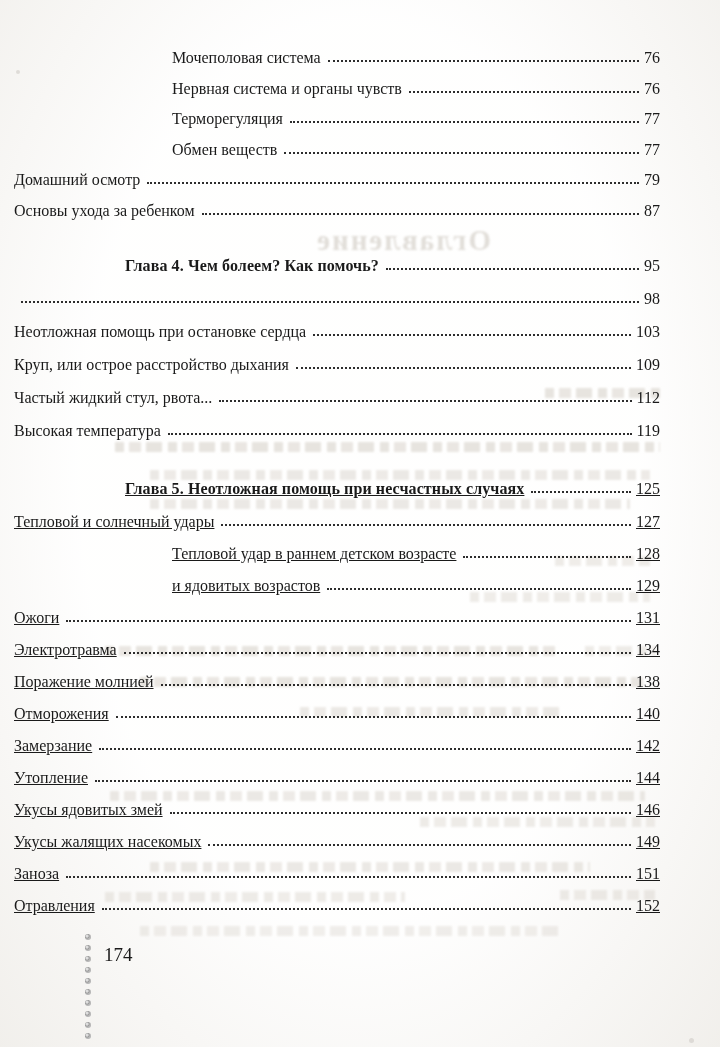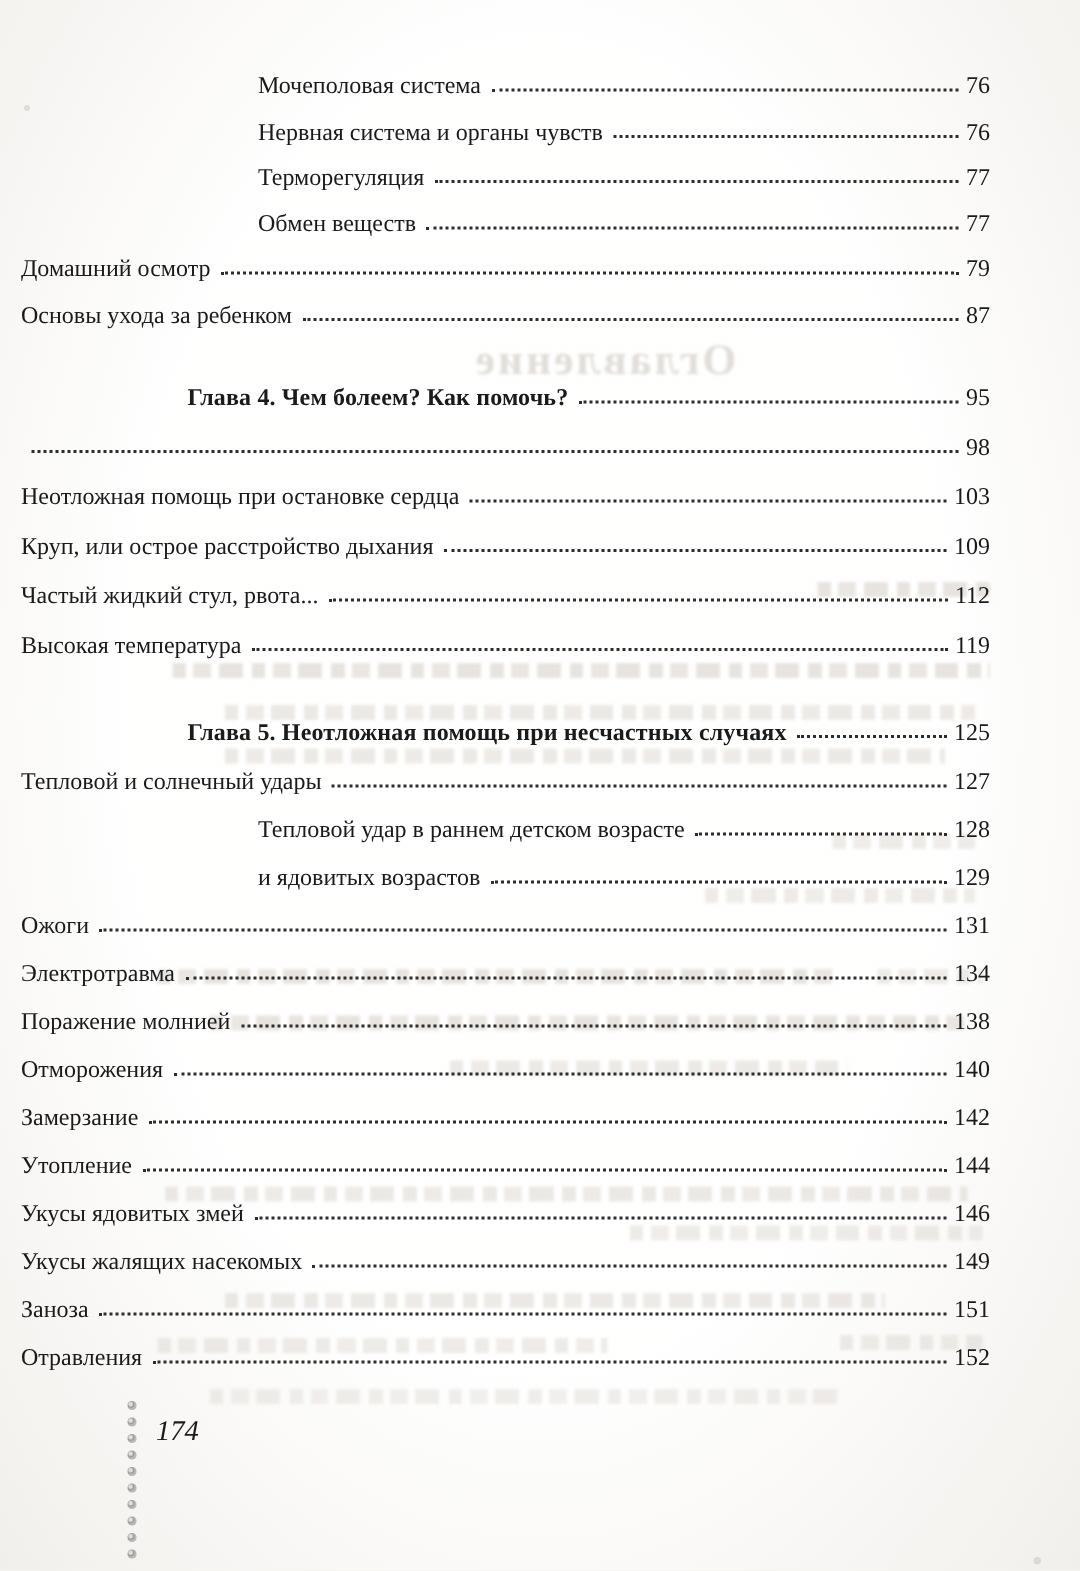--- a/index.html
+++ b/index.html
@@ -16,38 +16,38 @@
     color:#1a1a1a;
   }
   
   .toc{position:absolute;left:0;top:47px;right:60px;z-index:3;}
   .toc-section{display:block;}
   .sec1{margin-top:25px;}
   .sec2{margin-top:25px;}
   .row{display:flex;align-items:baseline;font-size:16px;line-height:22px;margin-left:14px;}
   .sec0 .row{height:30.5px;}
   .sec1 .row{height:33px;}
-  .sec2 .row{height:32px;}
+  .sec2 .row{height:32px;text-decoration:underline;}
   .sec1 .row.heading{height:33px;}
   .sec2 .row.heading{height:33px;}
   .sec2 .row.wrap1{height:22px;}
   .row.heading{padding-left:111px;}
   .row.lvl1{}
   .row.lvl2{padding-left:158px;}
   .row.heading .lbl{font-weight:bold;letter-spacing:0.1px;}
   .lbl{white-space:nowrap;}
   .leader{
     flex:1 1 auto;min-width:14px;height:1px;
     border-bottom:2.6px dotted #2d2d2d;
     margin:0 5px 0 7px;
     transform:translateY(-1px);
   }
   .pg{text-align:right;white-space:nowrap;}
   
-  .folio{position:absolute;left:104px;top:944px;font-size:19px;z-index:3;font-style:italic;}
+  .folio{position:absolute;left:104px;top:944px;font-size:19px;z-index:3;}
   .punch-dots{position:absolute;left:85px;top:934px;width:7px;z-index:3;}
   .punch-dot{
     width:5.5px;height:5.5px;border-radius:50%;
     margin-bottom:5.5px;
     background:radial-gradient(circle at 35% 35%, #dedede 0 1px, #9b9b9b 2px, #b9b9b9 3px);
   }
   
   .ghost-layer{position:absolute;inset:0;z-index:1;pointer-events:none;}
   .ghost-word{
     position:absolute;left:278px;top:224px;width:250px;

